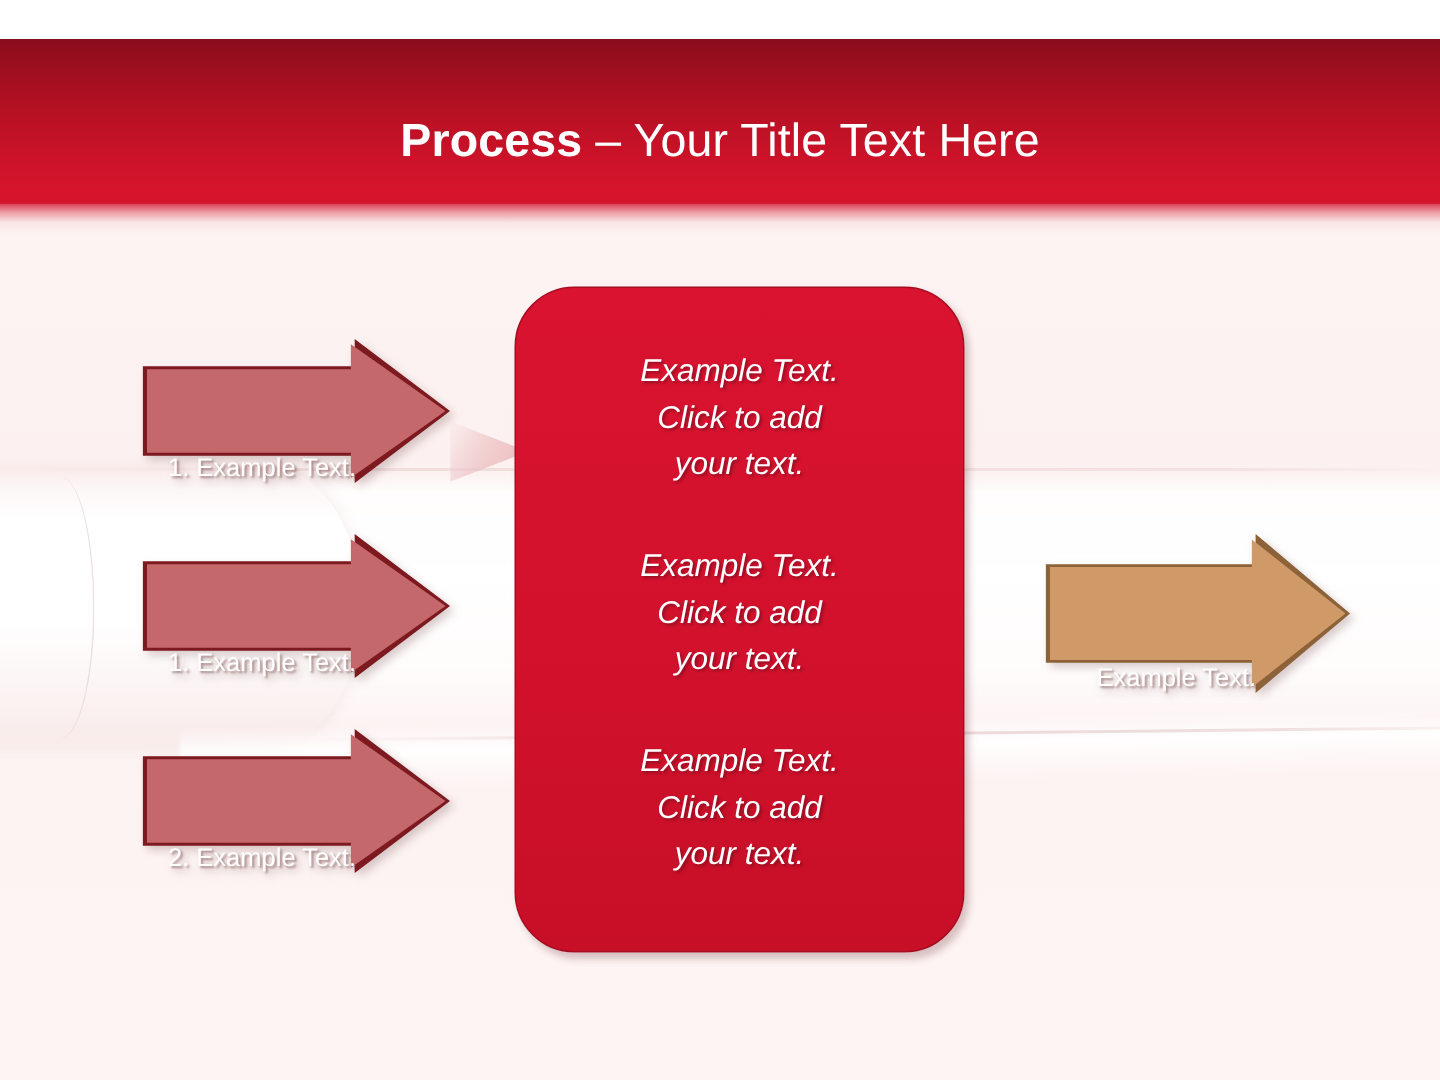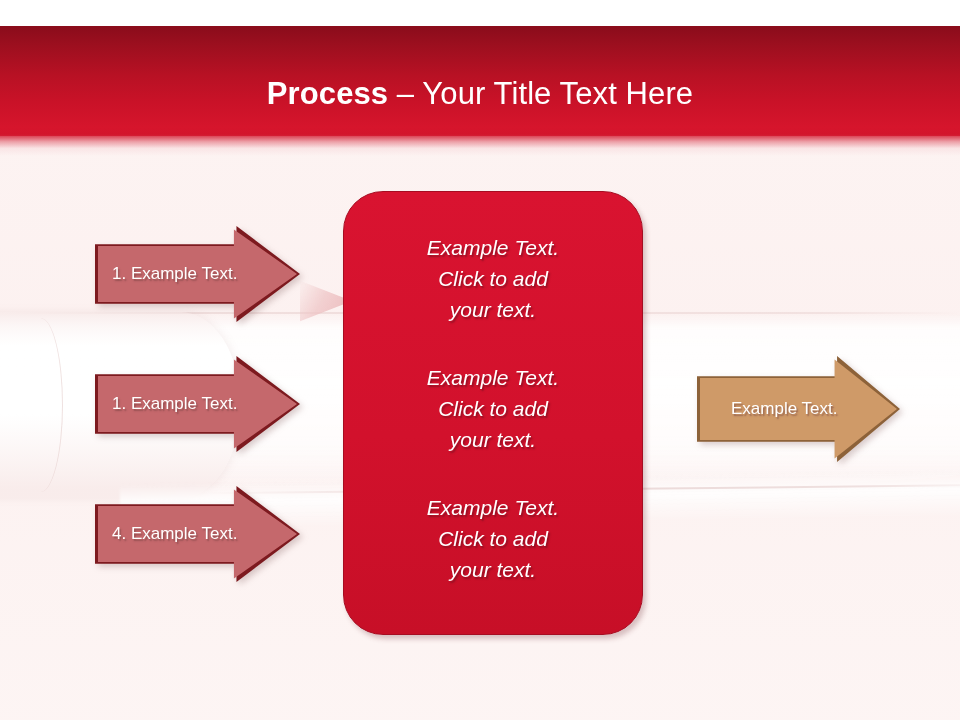--- a/index.html
+++ b/index.html
@@ -144,21 +144,21 @@
     letter-spacing: 0.1px;
     white-space: nowrap;
   }
   .slide-title .t-bold { font-weight: bold; }
   .slide-title .t-norm { font-weight: normal; }
 
   
   .arrow {
     position: absolute;
     display: flex;
-    align-items: center;
+    align-items: flex-end;
     justify-content: flex-start;
     filter: drop-shadow(3px 3px 3px rgba(120,80,80,0.28));
   }
   .arrow .shape-border {
     position: absolute;
     inset: 0;
     clip-path: polygon(0% 19%, 69% 19%, 69% 0%, 100% 50%, 69% 100%, 69% 81%, 0% 81%);
     background: #7d1a1f;
   }
   .arrow .shape-fill {
@@ -255,21 +255,21 @@
 
   <div class="arrow" style="left:95px; top:330px; width:205px; height:96px;">
     <div class="shape-border"></div>
     <div class="shape-fill"></div>
     <div class="label">1. Example Text.</div>
   </div>
 
   <div class="arrow" style="left:95px; top:460px; width:205px; height:96px;">
     <div class="shape-border"></div>
     <div class="shape-fill"></div>
-    <div class="label">4. Example Text.</div>
+    <div class="label">2. Example Text.</div>
   </div>
 
   <div class="center-panel">
     <div class="center-block">Example Text.
 Click  to add
 your text.</div>
     <div class="center-block">Example Text.
 Click  to add
 your text.</div>
     <div class="center-block">Example Text.

